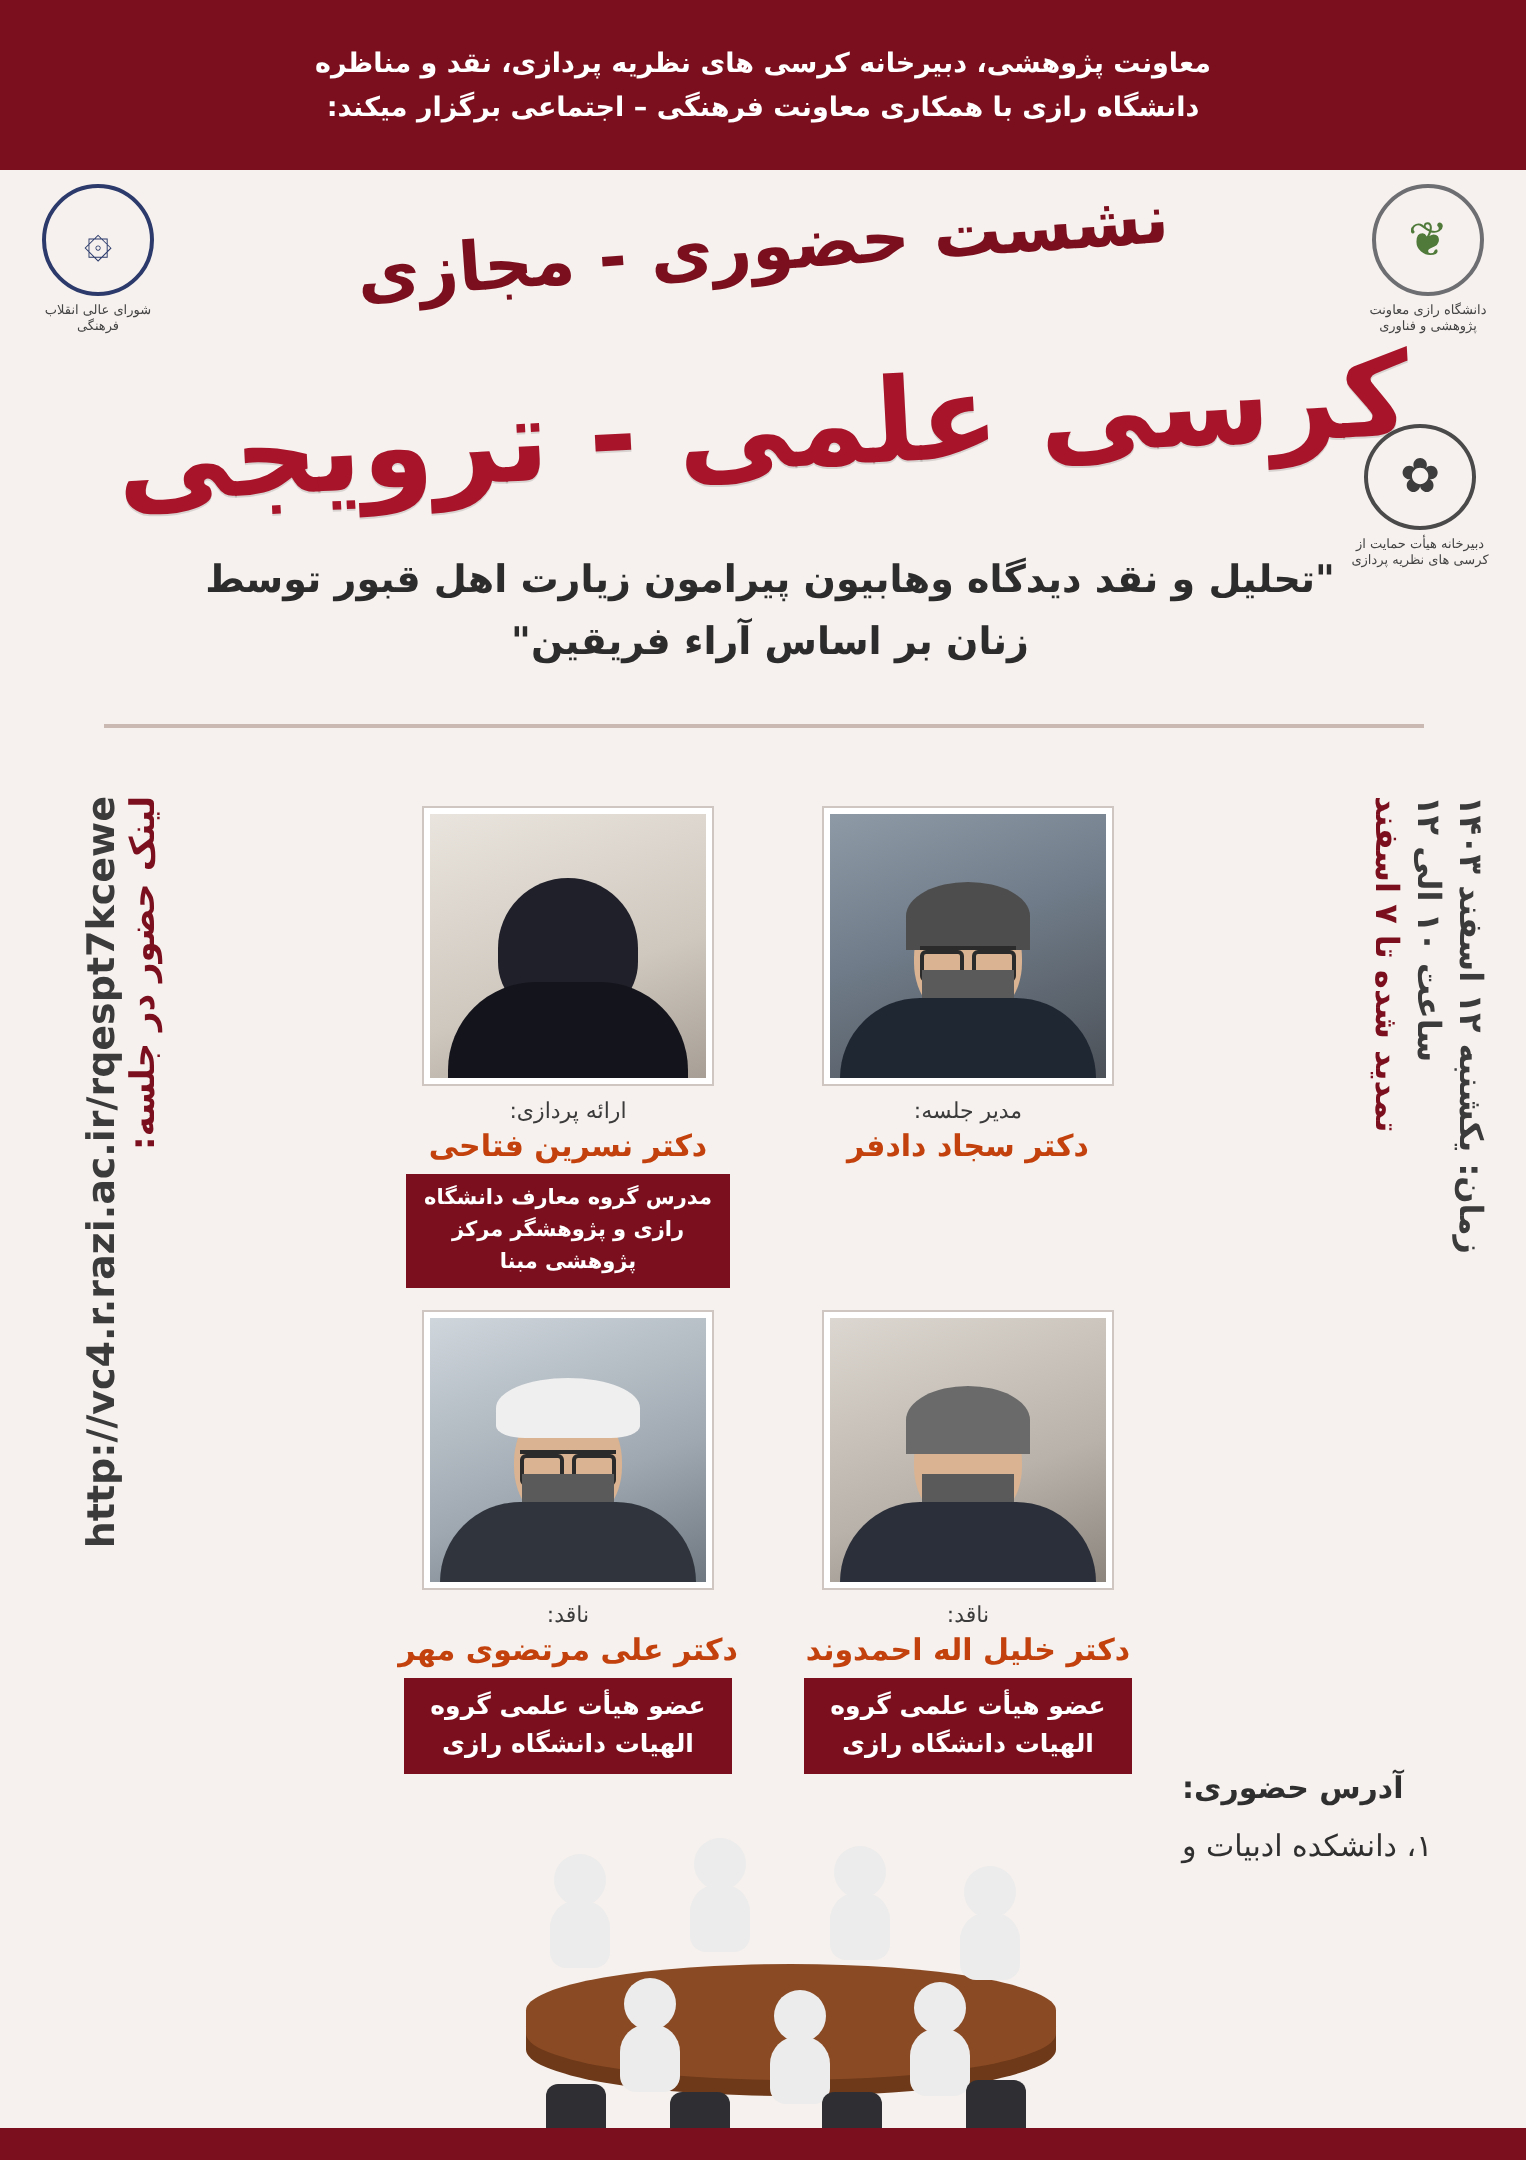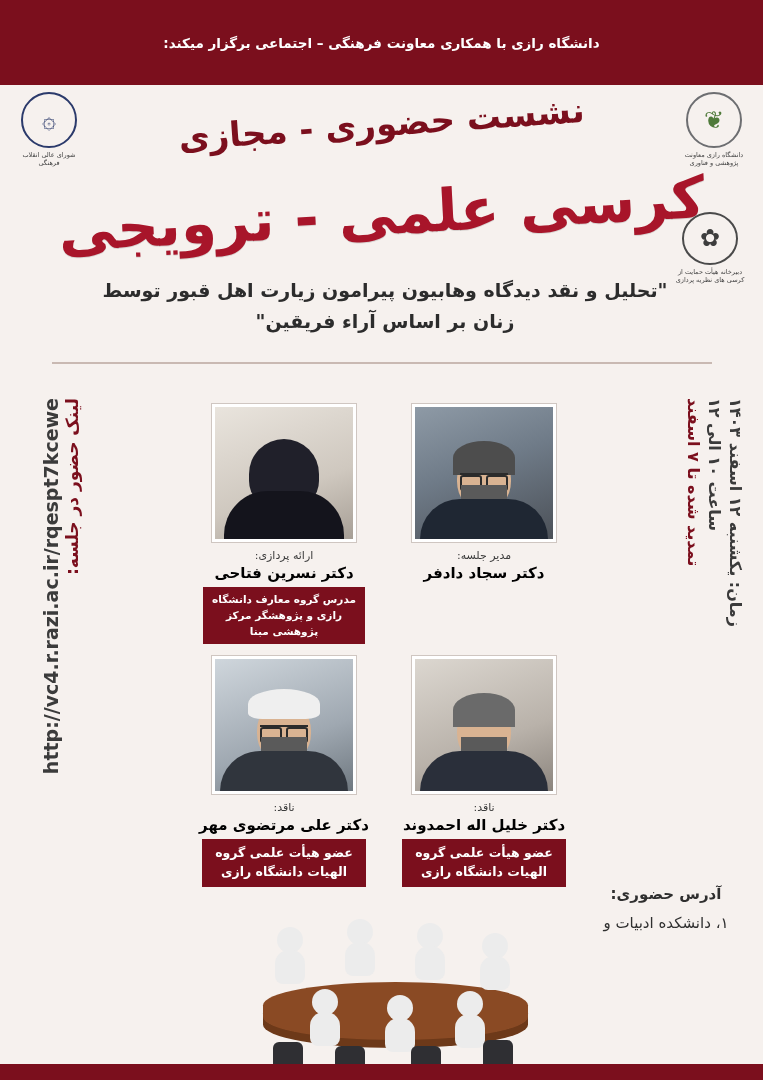--- a/index.html
+++ b/index.html
@@ -141,32 +141,32 @@
   .glasses:before,.glasses:after{
     content:"";position:absolute;top:0;width:18px;height:12px;
     border:2px solid #2b2b2b;border-radius:3px;
   }
   .glasses:before{left:0;}
   .glasses:after{right:0;}
   .role{
     margin-top:7px;font-size:11px;color:#3b3b3b;direction:rtl;text-align:center;
   }
   .pname{
-    margin-top:2px;font-size:15px;font-weight:bold;color:#000000;direction:rtl;text-align:center;
+    margin-top:2px;font-size:15px;font-weight:bold;color:#c2410c;direction:rtl;text-align:center;
   }
   .aff{
     margin-top:5px;width:156px;background:#7b0f1d;color:#fff;
     font-size:12.5px;font-weight:bold;direction:rtl;text-align:center;
     padding:5px 4px;line-height:1.5;
   }
   .aff.small{font-size:10.5px;font-weight:bold;line-height:1.5;padding:5px 3px;}
   
   .address{
     position:absolute;right:22px;top:880px;width:150px;
-    direction:rtl;text-align:center;color:#2f2f2f;font-size:15px;line-height:1.9;
+    direction:rtl;text-align:left;color:#2f2f2f;font-size:15px;line-height:1.9;
   }
   .address .ttl{color:#2f2f2f;font-weight:bold;}
   
   .illus{
     position:absolute;left:215px;bottom:0;width:360px;height:160px;
   }
   .table3d{
     position:absolute;left:48px;bottom:40px;width:265px;height:58px;
     background:#8a4a24;border-radius:50%/40%;
     box-shadow:0 8px 0 #6d3919;
@@ -179,20 +179,21 @@
   .footer{
     position:absolute;bottom:0;left:0;width:763px;height:16px;background:#7b0f1d;
   }
 </style>
 </head>
 <body>
 
 <div class="poster">
 
   <div class="header">
+    <div class="line">معاونت پژوهشی، دبیرخانه کرسی های نظریه پردازی، نقد و مناظره</div>
     <div class="line">دانشگاه رازی با همکاری معاونت فرهنگی – اجتماعی برگزار میکند:</div>
   </div>
 
   <div class="logo logo-razi">
     <div class="logo-emblem">❦</div>
     <div class="logo-cap">دانشگاه رازی
 معاونت پژوهشی و فناوری</div>
   </div>
 
   <div class="logo logo-second">

